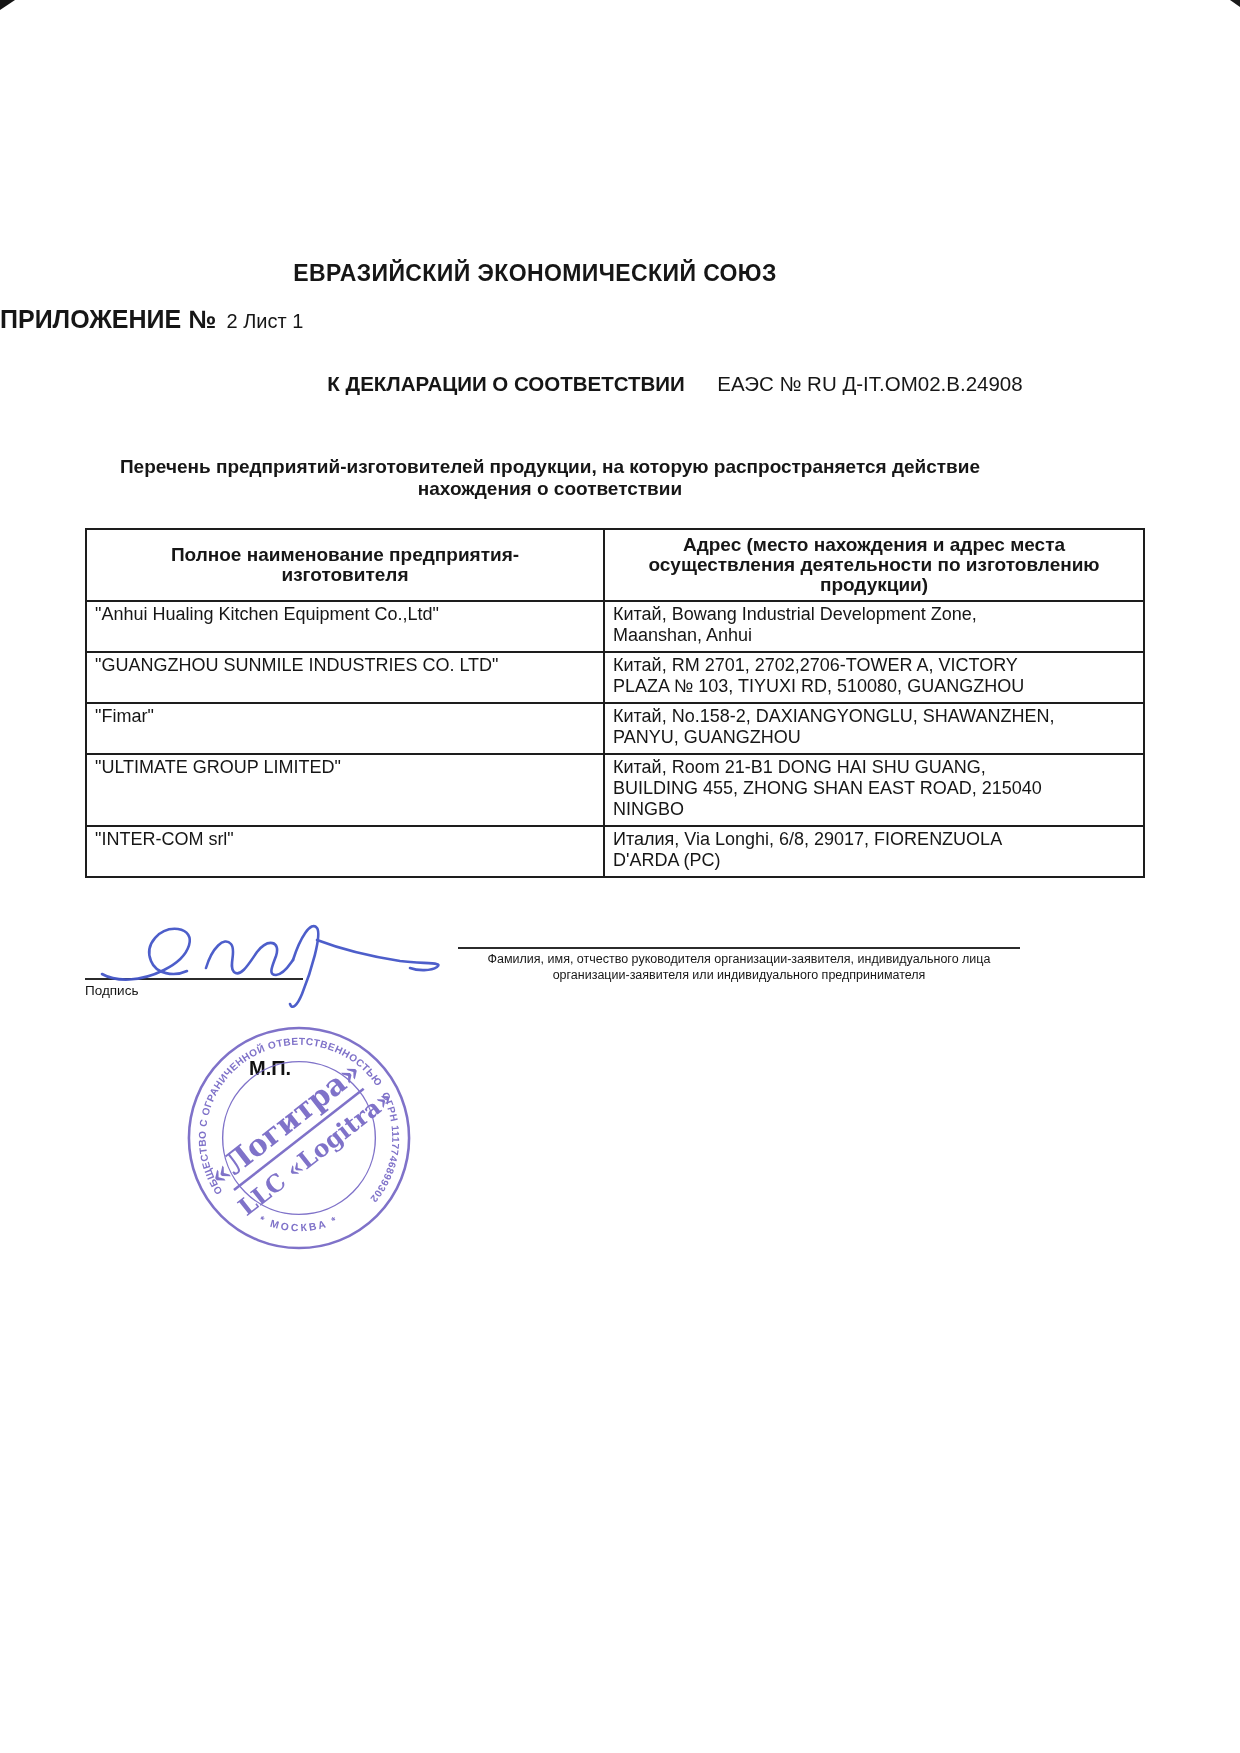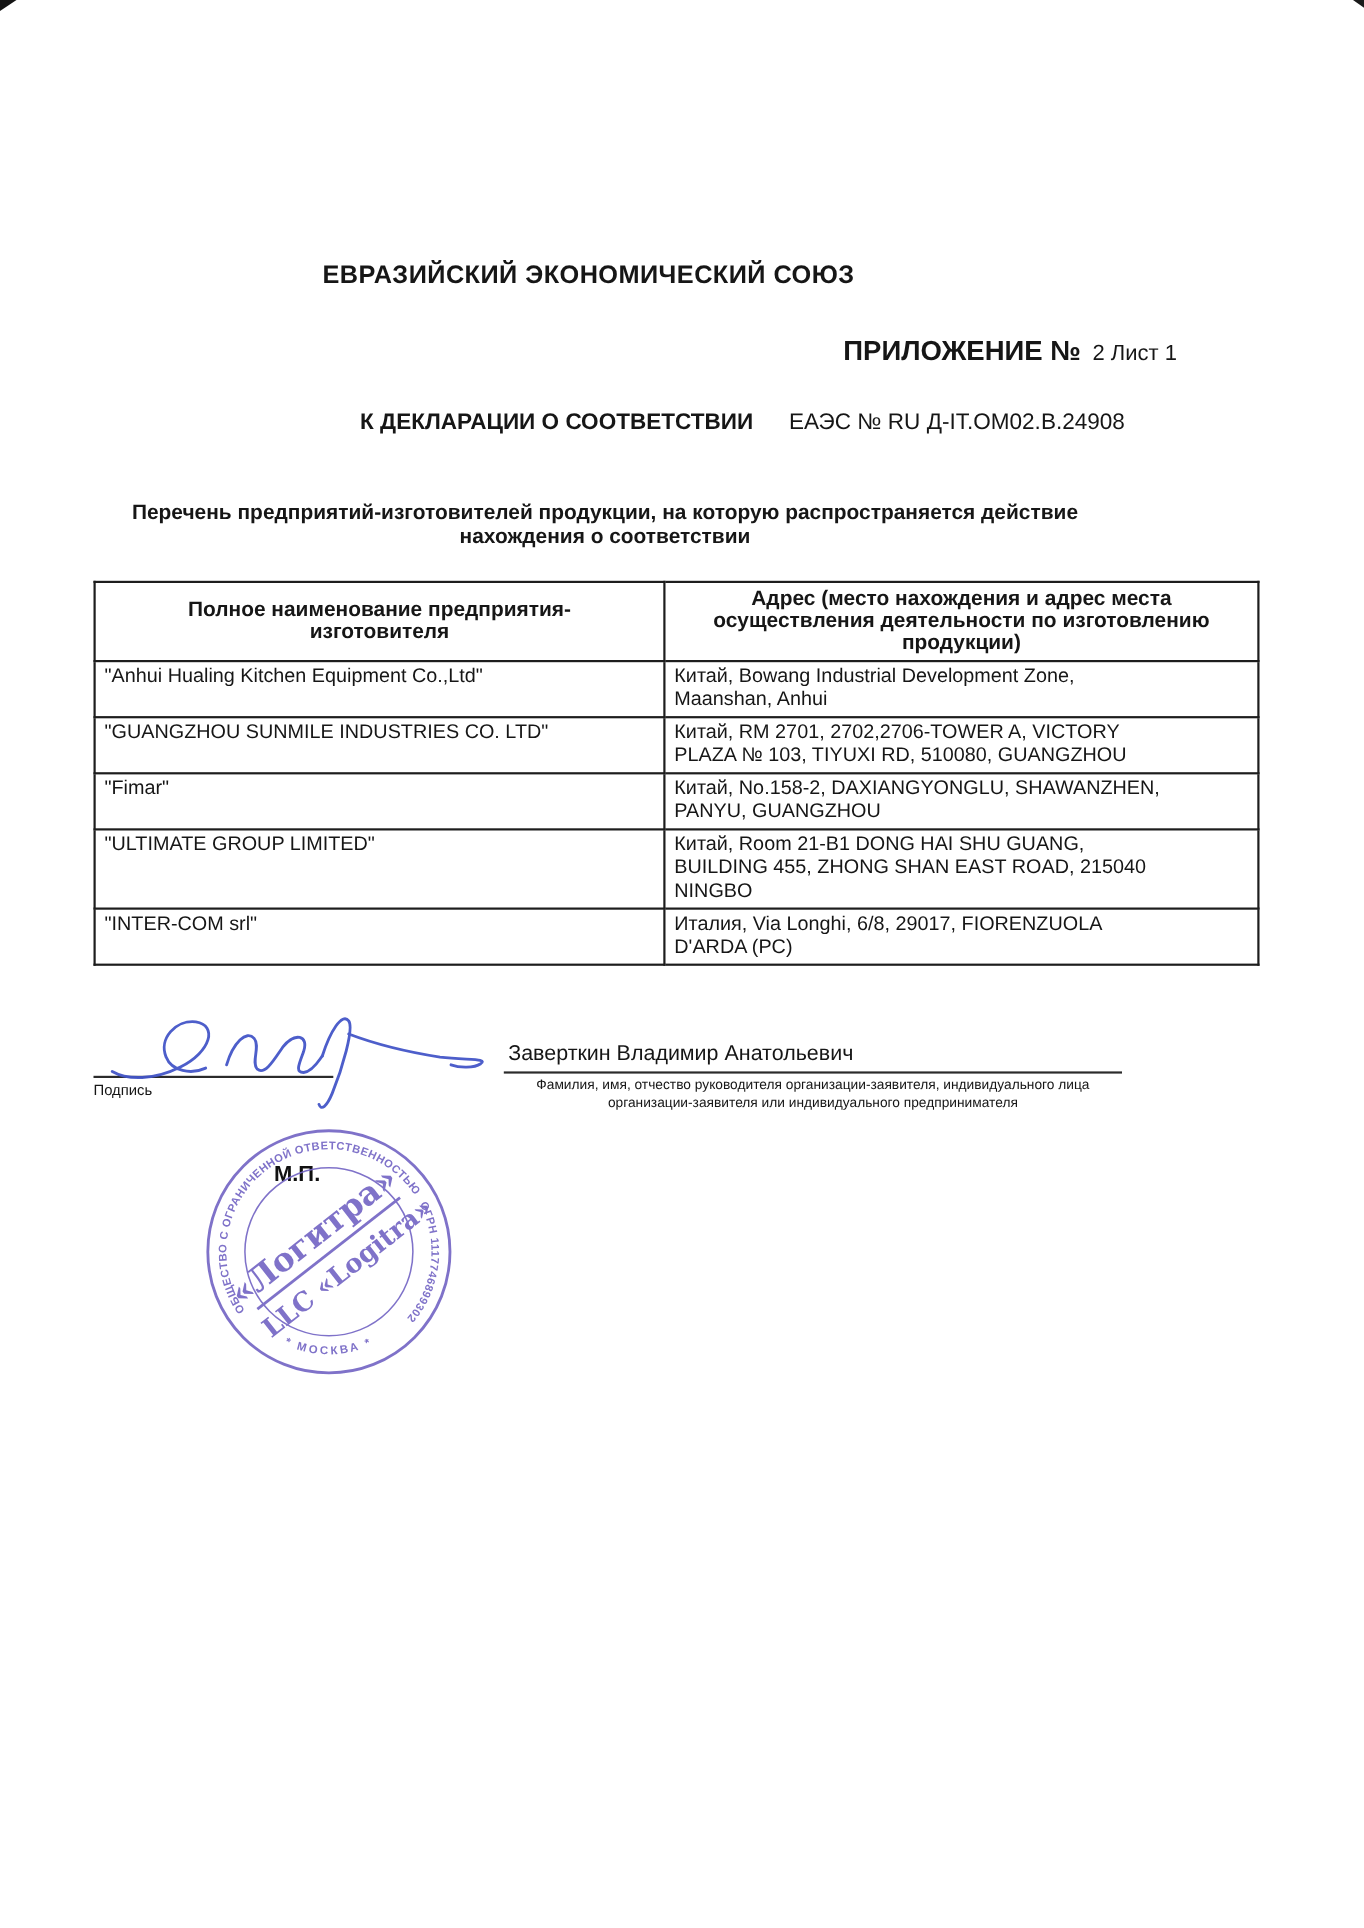--- a/index.html
+++ b/index.html
@@ -5,22 +5,22 @@
   html,body{margin:0;padding:0;background:#ffffff;}
   .page{
     position:relative;width:1240px;height:1753px;background:#ffffff;
     font-family:"Liberation Sans",sans-serif;color:#161616;overflow:hidden;
   }
   .abs{position:absolute;}
   
   .corner-tl{top:0;left:0;width:0;height:0;border-top:10px solid #141414;border-right:15px solid transparent;}
   .corner-tr{top:0;right:0;width:0;height:0;border-top:7px solid #1a1a1a;border-left:10px solid transparent;}
   
-  .title{top:236px;left:0;width:1070px;text-align:center;font-size:23px;font-weight:bold;letter-spacing:.4px;}
-  .appendix{top:305px;left:0;width:1070px;text-align:right;}
+  .title{top:260px;left:0;width:1070px;text-align:center;font-size:23px;font-weight:bold;letter-spacing:.4px;}
+  .appendix{top:305px;left:0;width:1070px;text-align:left;}
   .appendix .lbl{font-size:25px;font-weight:bold;}
   .appendix .val{font-size:20px;font-weight:normal;margin-left:6px;}
   .decl{top:372px;left:110px;width:1130px;text-align:center;}
   .decl .lbl{font-size:20.5px;font-weight:bold;}
   .decl .val{font-size:20.5px;font-weight:normal;margin-left:28px;}
   .intro{top:456px;left:30px;width:1040px;text-align:center;font-size:19px;font-weight:bold;line-height:22px;white-space:pre-line;}
   
   table.mfr{top:528px;left:85px;width:1058px;position:absolute;border-collapse:collapse;table-layout:fixed;}
   table.mfr col.c1{width:518px;}
   table.mfr col.c2{width:540px;}
@@ -122,21 +122,20 @@
       <path d="M14,58 C28,66 52,66 76,54 C104,40 110,16 90,13 C72,11 56,28 63,45 C68,58 86,61 99,55"></path>
       <path d="M118,52 C124,32 136,20 143,28 C149,35 140,50 146,56 C153,62 162,46 169,36 C180,22 193,25 188,40 C184,51 180,59 188,59 C197,58 203,46 205,44"></path>
       <path d="M205,44 C212,22 223,4 229,12 C234,19 223,56 214,78 C209,90 204,94 202,88"></path>
       <path d="M229,24 C250,32 280,40 312,45 C338,48 356,46 349,51 C343,55 330,55 322,52"></path>
     </g>
   </svg>
   <div class="abs sig-line"></div>
   <div class="abs sig-caption">Подпись</div>
 
   <div class="abs name-block">
-    <div class="signatory">Заверткин Владимир Анатольевич</div>
     <div class="name-line"></div>
     <div class="name-caption">Фамилия, имя, отчество руководителя организации-заявителя, индивидуального лица
 организации-заявителя или индивидуального предпринимателя</div>
   </div>
 
   <div class="abs mp">М.П.</div>
 
   <svg class="abs stamp-svg" width="238" height="238" viewBox="0 0 240 240">
     <defs>
       <path id="ringPath" d="M 43,174 A 94,94 0 0,1 197,66 A 94,94 0 1,1 43,174"></path>

